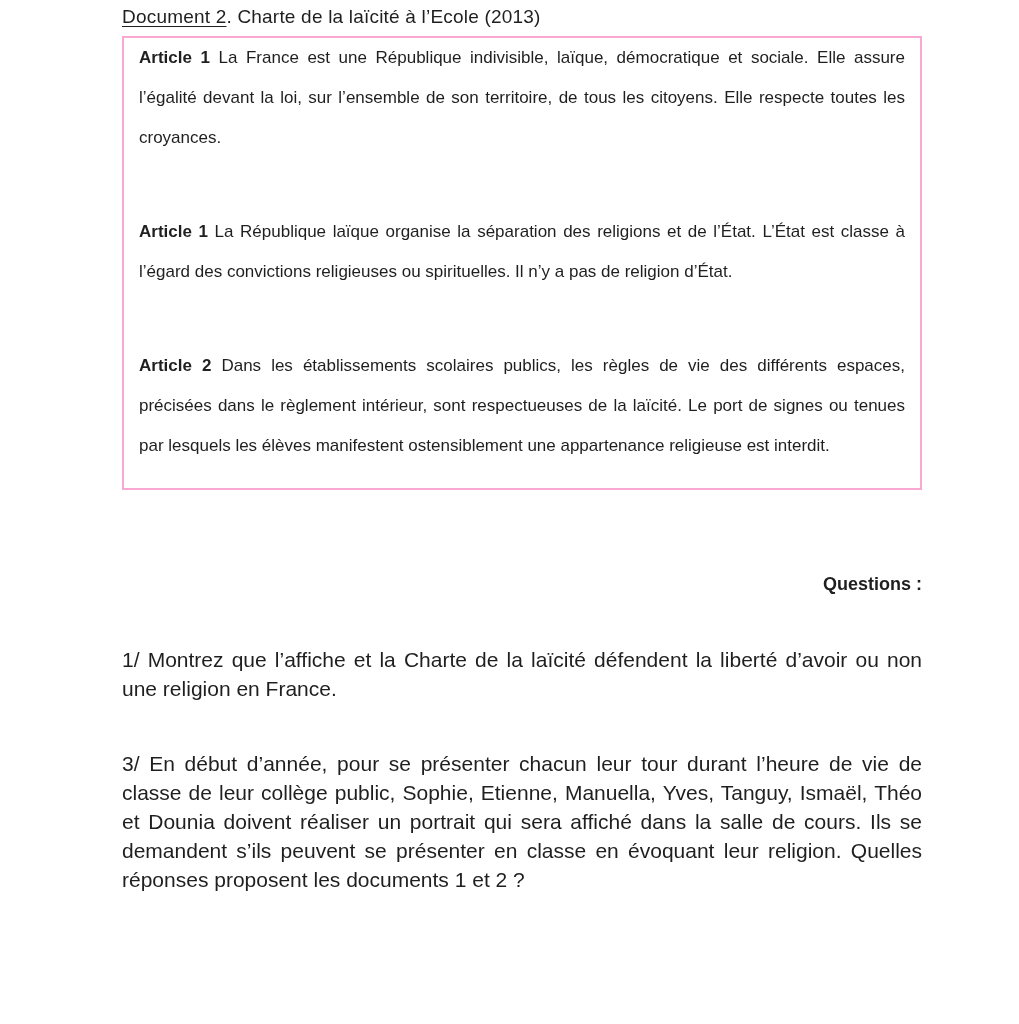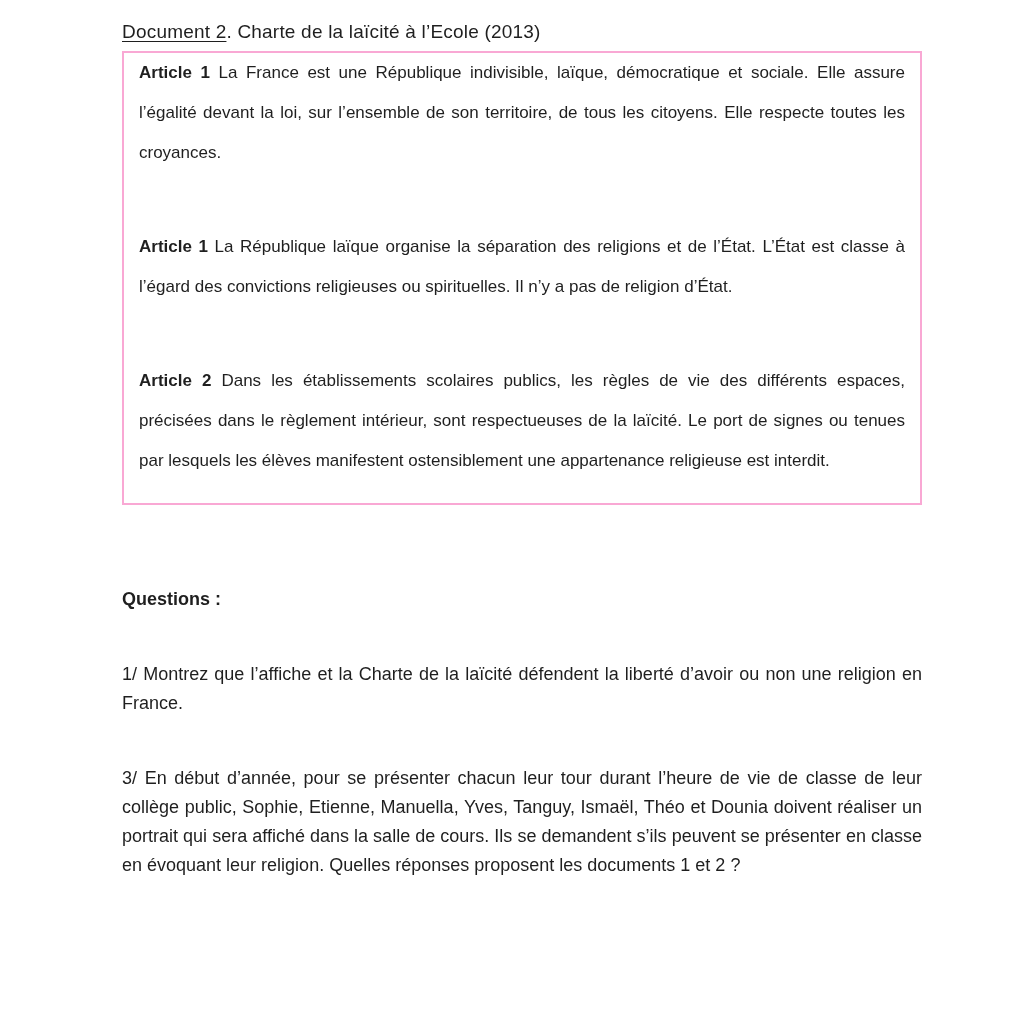--- a/index.html
+++ b/index.html
@@ -15,21 +15,21 @@
     width: 1019px;
     height: 1024px;
     background: #ffffff;
     color: #1f1f1f;
     font-family: "Liberation Sans", sans-serif;
     box-sizing: border-box;
   }
   .content {
     position: absolute;
     left: 122px;
-    top: 21px;
+    top: 6px;
     width: 800px;
   }
   .doc-title {
     font-size: 19px;
     font-weight: normal;
     margin: 0 0 8px 0;
     letter-spacing: 0.2px;
   }
   .doc-title .underlined {
     text-decoration: underline;
@@ -50,23 +50,24 @@
   .article:last-child {
     margin-bottom: 0;
   }
   .article strong {
     font-weight: bold;
   }
   .questions-heading {
     font-size: 18px;
     font-weight: bold;
     margin: 84px 0 50px 0;
+    text-align: right;
   }
   .question {
-    font-size: 18px;
+    font-size: 21px;
     line-height: 29px;
     text-align: justify;
     margin: 0 0 46px 0;
   }
   .question:last-child {
     margin-bottom: 12px;
   }
 </style>
 </head>
 <body>

